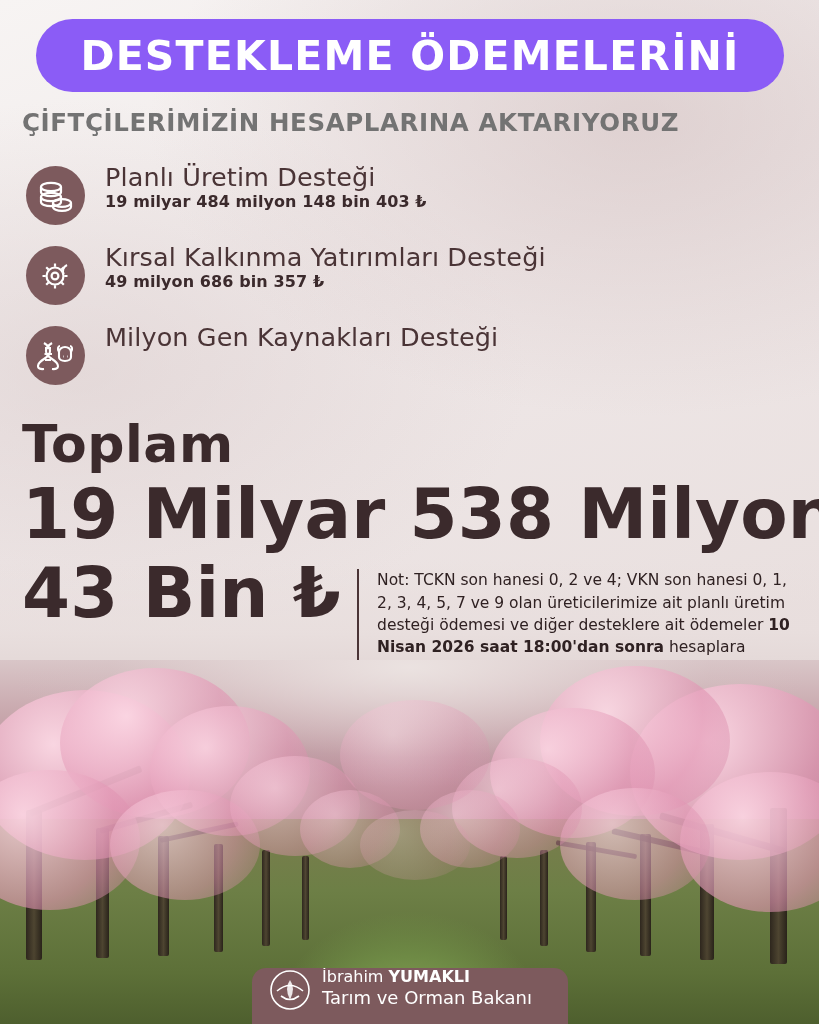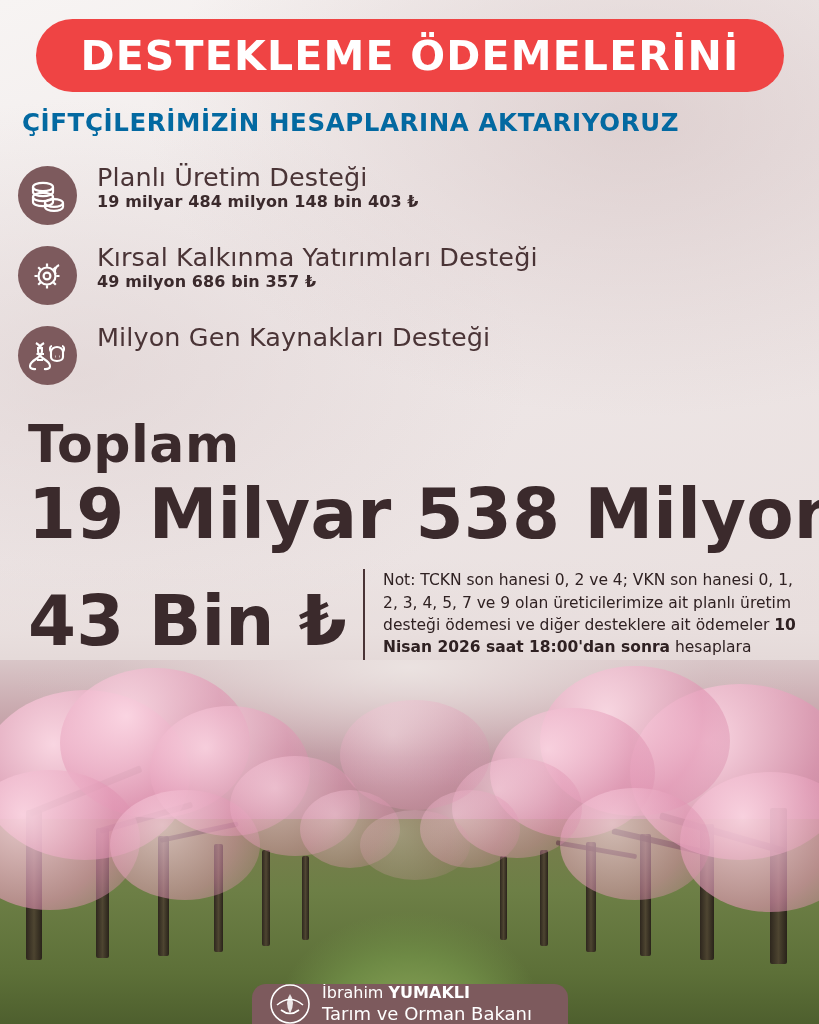--- a/index.html
+++ b/index.html
@@ -37,51 +37,51 @@
     background: linear-gradient(to bottom, rgba(238,230,229,0) 0%, rgba(232,222,221,0.85) 60%, rgba(226,214,213,1) 100%);
   }
 
   
   .title-banner {
     position: absolute;
     left: 36px;
     top: 19px;
     width: 748px;
     height: 73px;
-    background: #ef4444;
+    background: #8b5cf6;
     border-radius: 38px;
     display: flex;
     align-items: center;
     justify-content: center;
   }
   .title-banner .title-text {
     color: #ffffff;
     font-family: "DejaVu Sans", sans-serif;
     font-weight: bold;
     font-size: 41px;
     letter-spacing: 1.2px;
     white-space: nowrap;
   }
 
   .subtitle {
     position: absolute;
     left: 0;
     top: 108px;
     width: 701px;
     text-align: center;
-    color: #0369a1;
+    color: #737373;
     font-weight: bold;
     font-size: 24.5px;
     letter-spacing: 0.6px;
   }
 
   
   .items {
     position: absolute;
-    left: 18px;
+    left: 26px;
     top: 160px;
     width: 700px;
   }
   .item {
     display: flex;
     align-items: flex-start;
     margin-bottom: 15px;
   }
   .badge {
     width: 59px;
@@ -109,21 +109,21 @@
     font-size: 16px;
     font-weight: bold;
     color: #3b2a2c;
     line-height: 1.22;
     letter-spacing: 0.1px;
   }
 
   
   .total-wrap {
     position: absolute;
-    left: 28px;
+    left: 22px;
     top: 418px;
     width: 780px;
   }
   .total-label {
     font-size: 52px;
     font-weight: bold;
     color: #3b2a2c;
     letter-spacing: 0.5px;
     line-height: 1;
   }
@@ -142,21 +142,20 @@
     margin-top: 2px;
   }
   .total-line2 {
     font-size: 69px;
     font-weight: bold;
     color: #3b2a2c;
     letter-spacing: 0.2px;
     line-height: 1.12;
     white-space: nowrap;
     flex: 0 0 auto;
-    margin-top: 28px;
   }
   .note {
     margin-left: 16px;
     padding-left: 18px;
     border-left: 2px solid #4a3436;
     font-size: 15.5px;
     line-height: 1.44;
     color: #2f2122;
     width: 448px;
     margin-top: 14px;
@@ -204,25 +203,25 @@
     transform-origin: left center;
     border-radius:2px;
   }
 
   
   .footer {
     position: absolute;
     left: 252px;
     bottom: 0;
     width: 316px;
-    height: 40px;
+    height: 56px;
     background: #7d5a5d;
     border-radius: 14px 14px 0 0;
     display: flex;
-    align-items: center;
+    align-items: flex-start;
     padding: 0 16px;
     box-sizing: border-box;
     overflow: hidden;
   }
   .footer .emblem {
     width: 44px; height: 44px;
     flex: 0 0 44px;
     display:flex; align-items:center; justify-content:center;
   }
   .footer .ftext {

